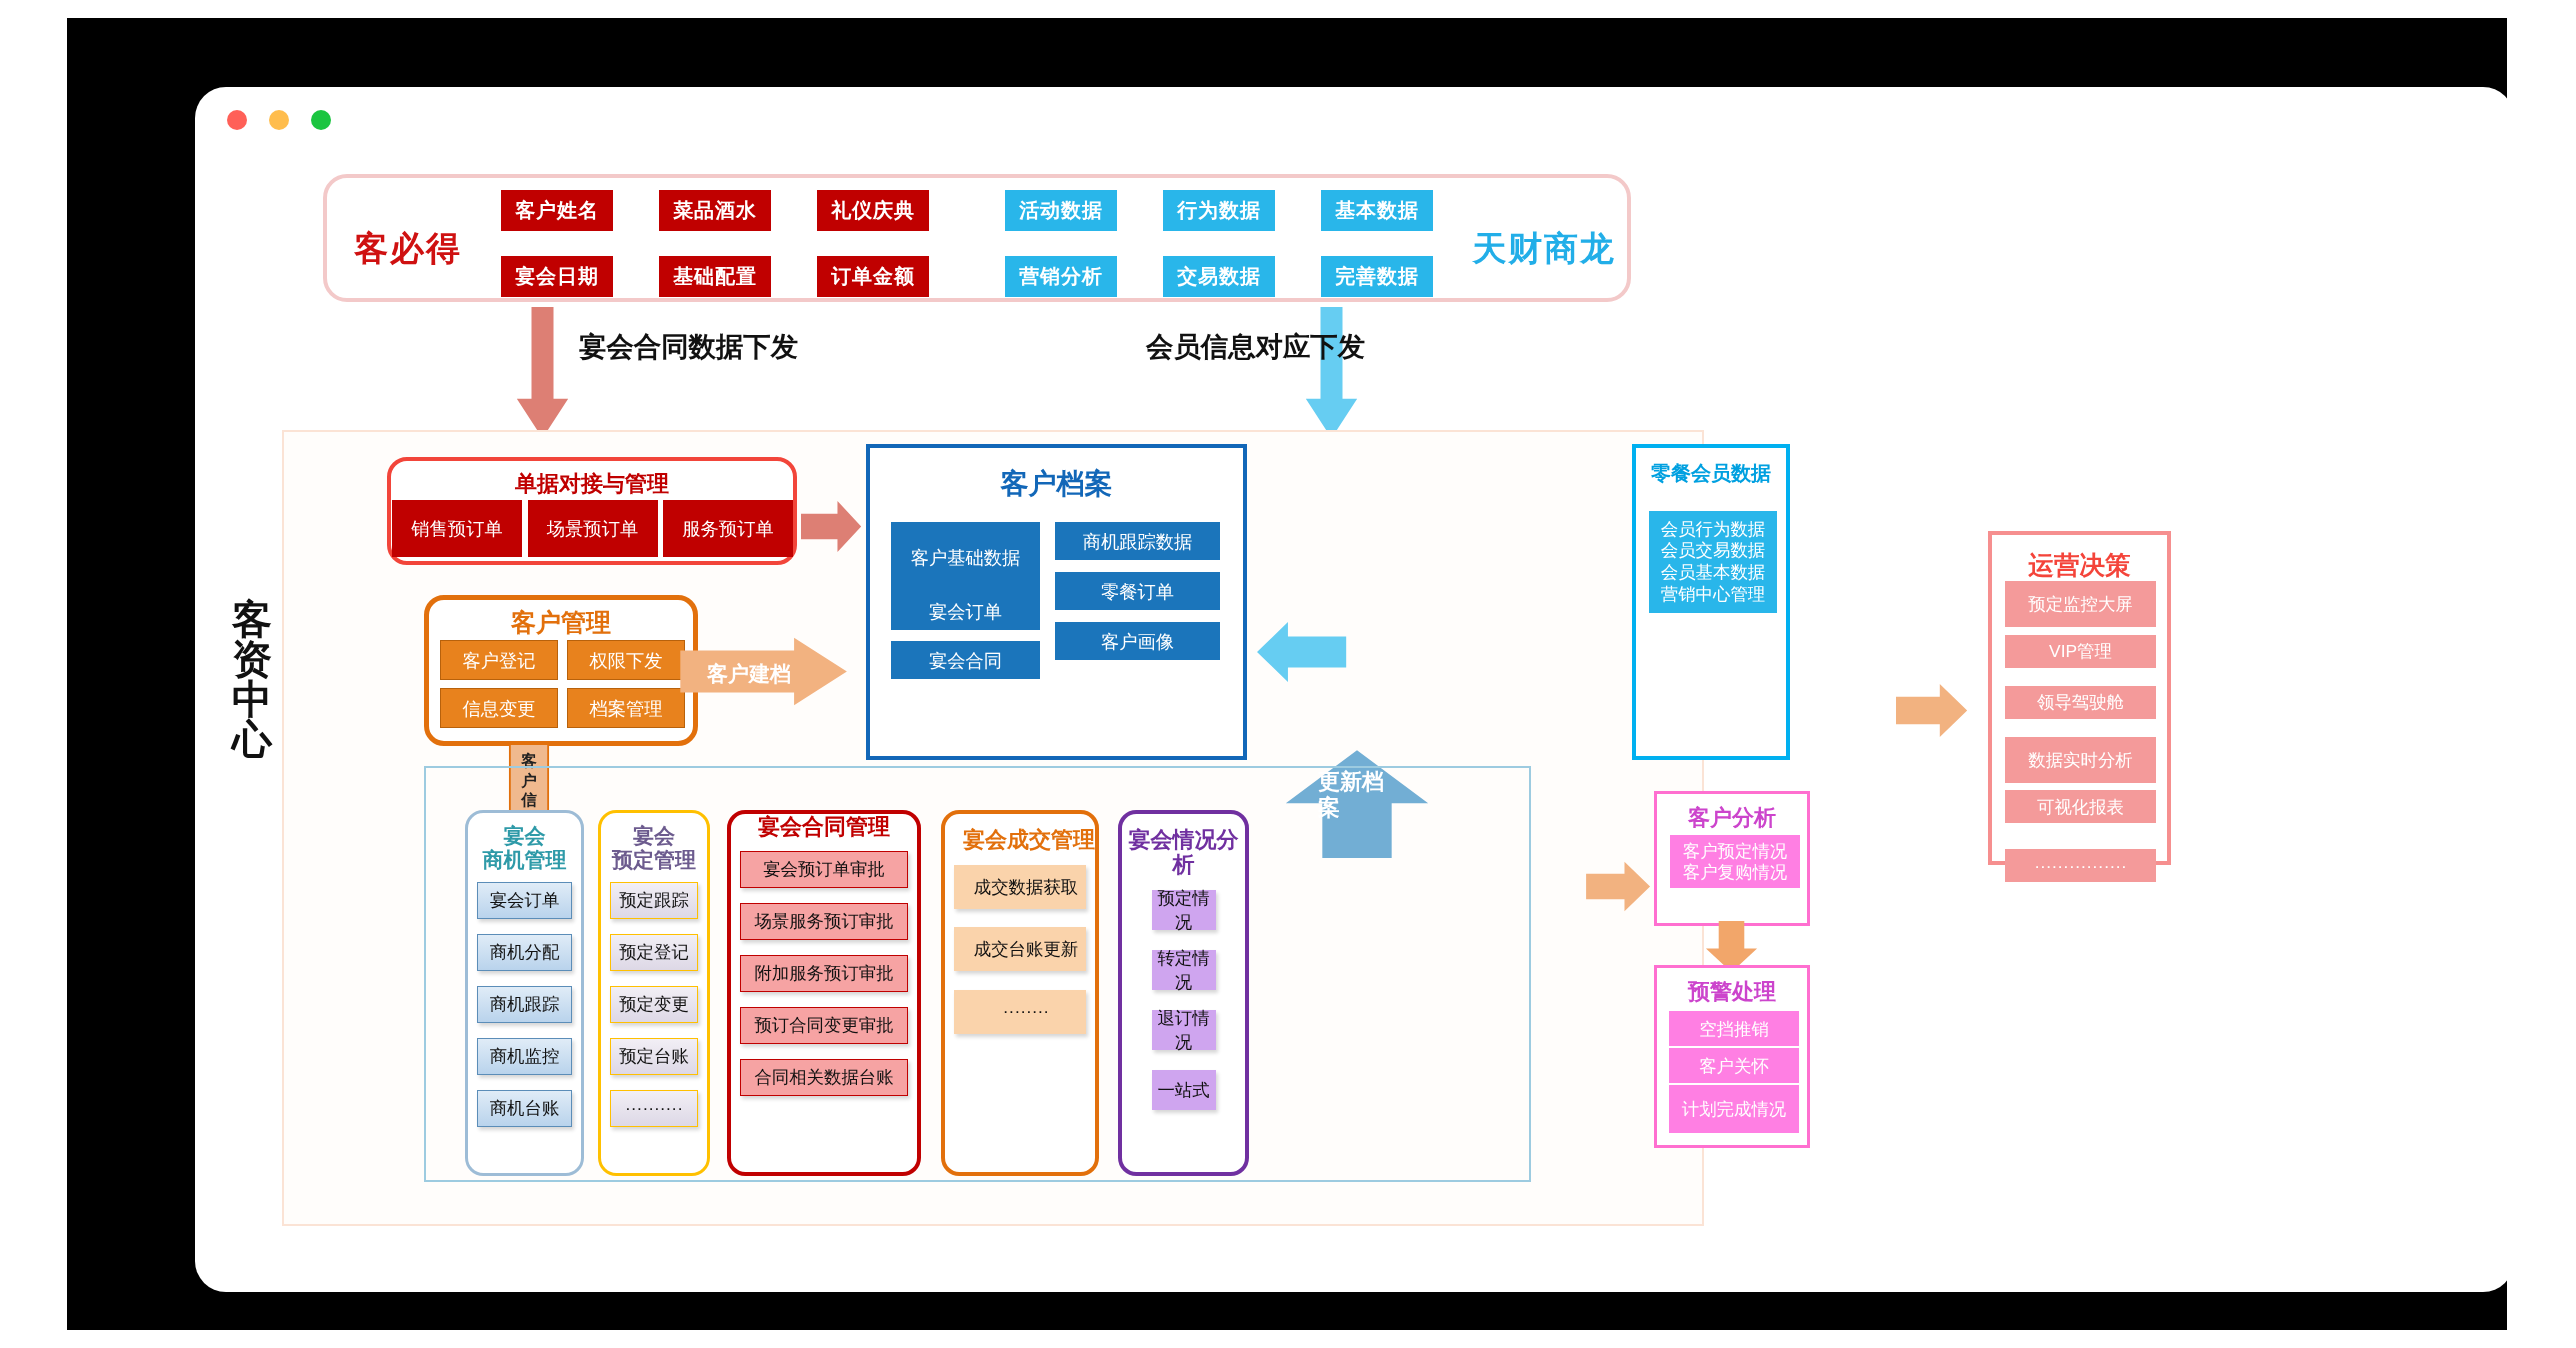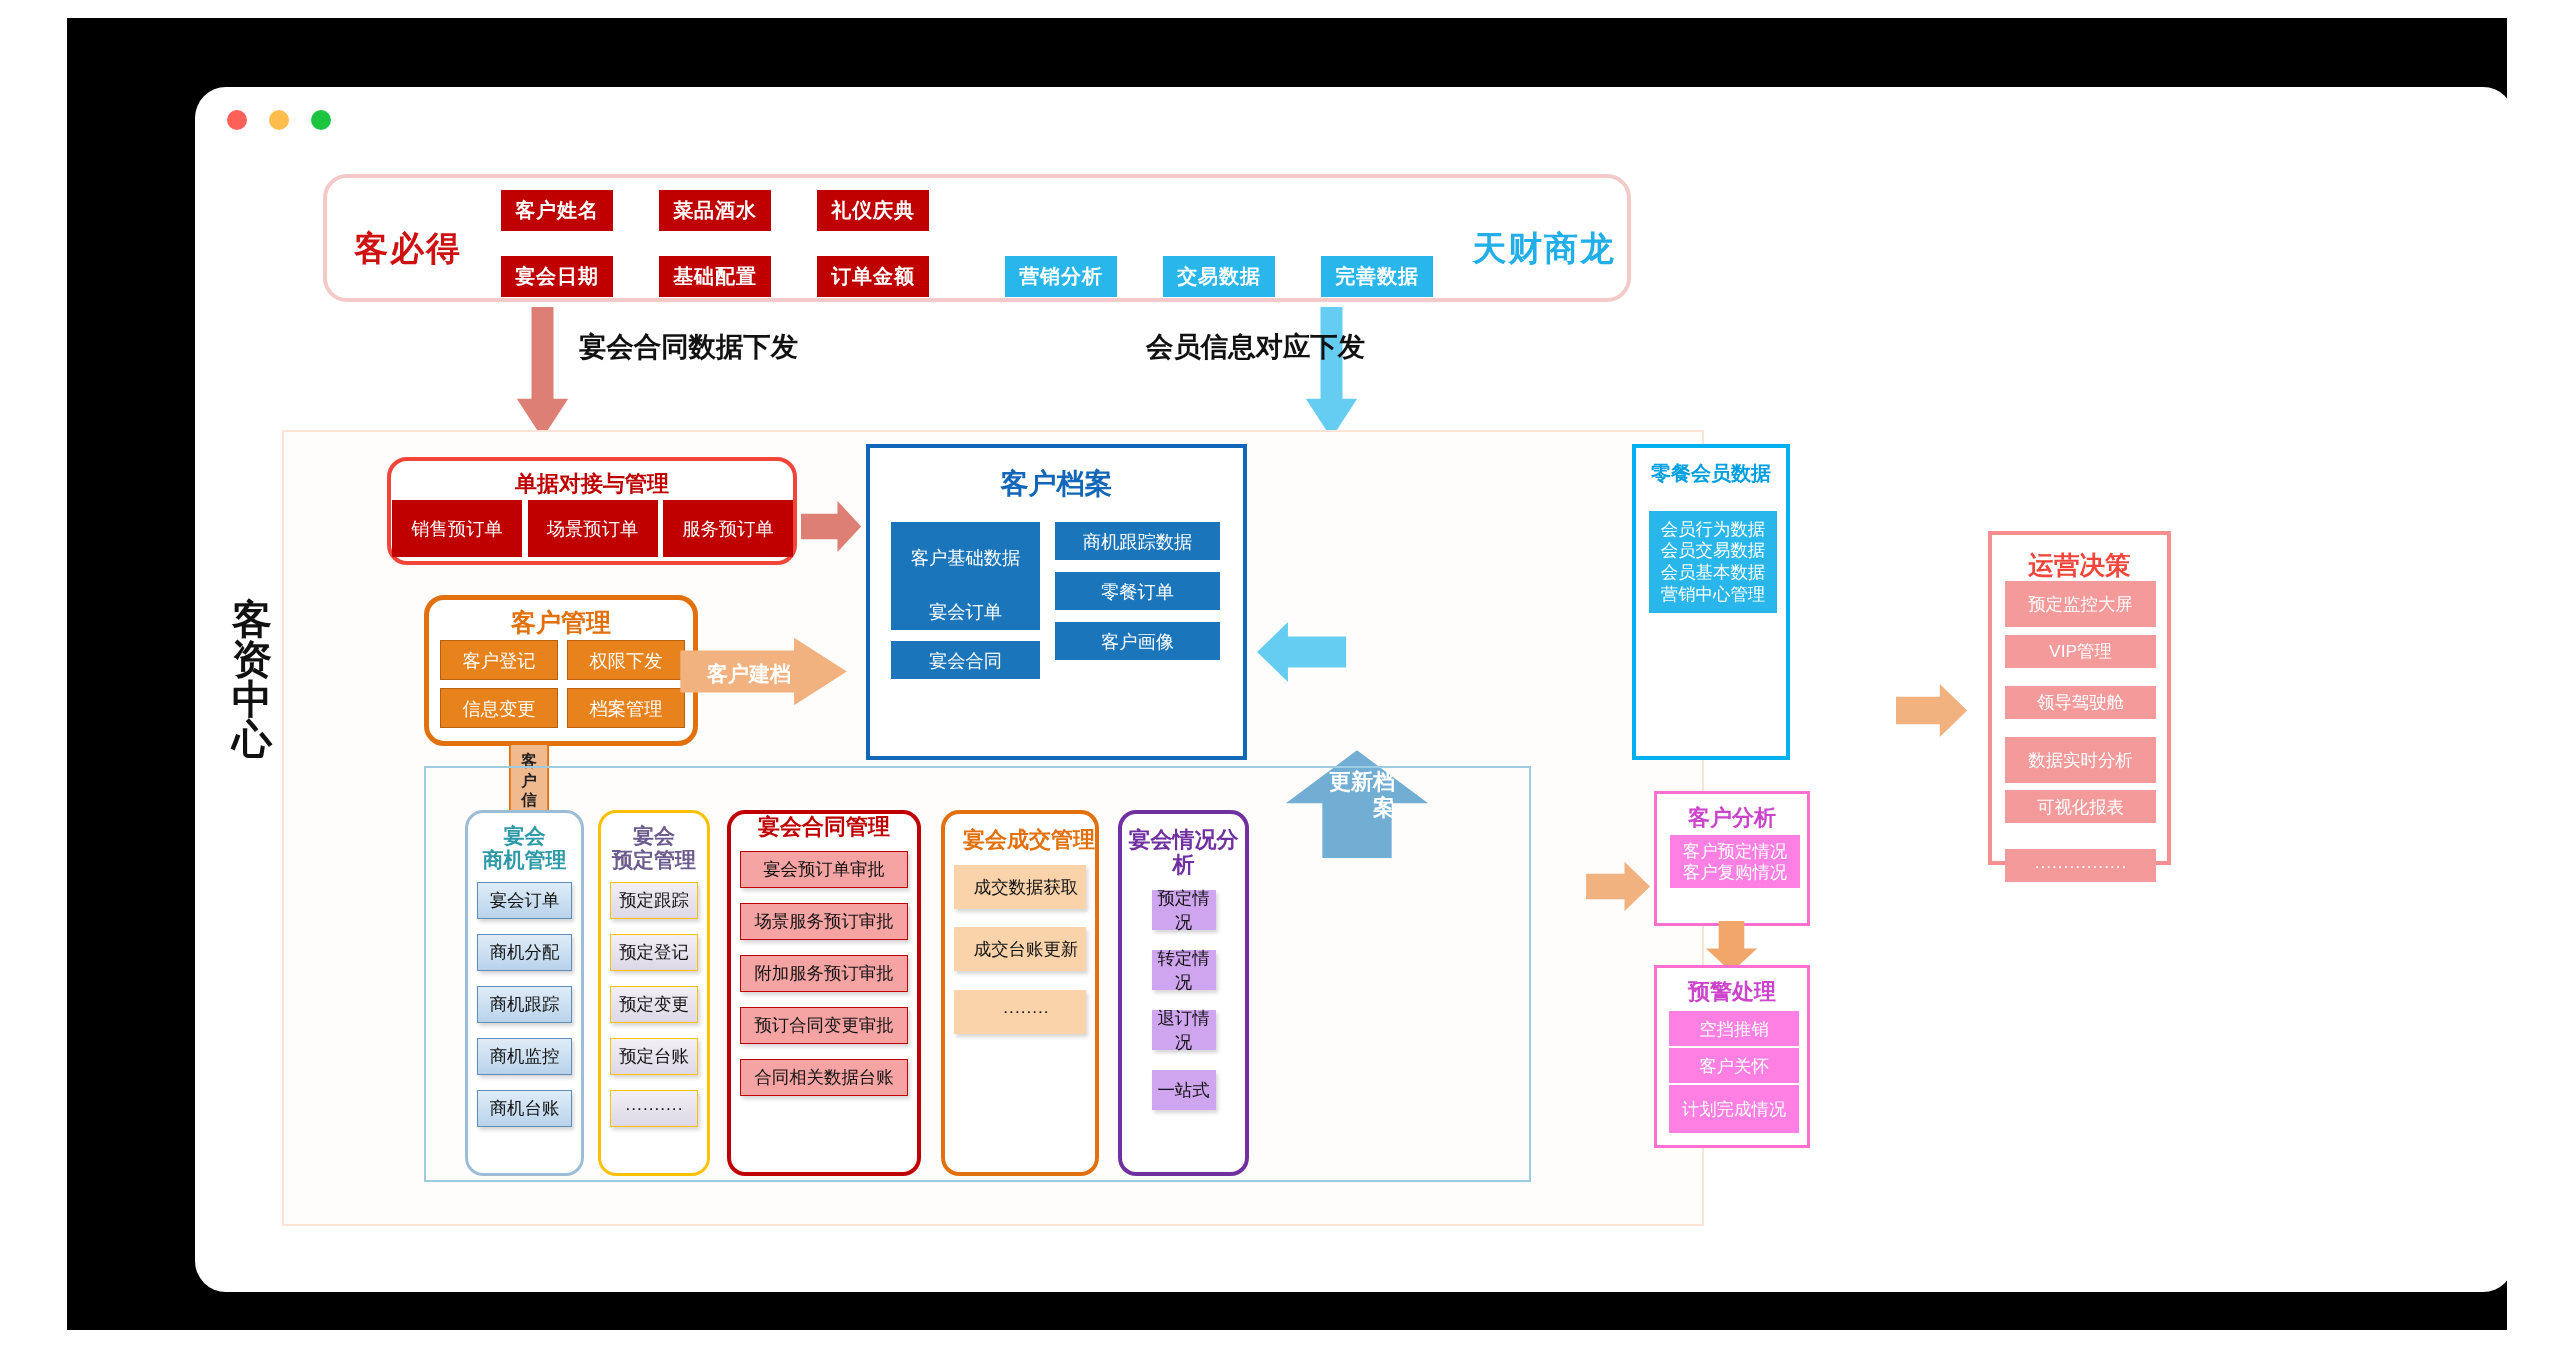--- a/index.html
+++ b/index.html
@@ -155,20 +155,25 @@
       <div class="srcrow" id="srcL1" style="left:306px; top:103px; gap:46px;">
         <div class="srcchip red">客户姓名</div>
         <div class="srcchip red">菜品酒水</div>
         <div class="srcchip red">礼仪庆典</div>
       </div>
       <div class="srcrow" id="srcL2" style="left:306px; top:169px; gap:46px;">
         <div class="srcchip red">宴会日期</div>
         <div class="srcchip red">基础配置</div>
         <div class="srcchip red">订单金额</div>
       </div>
+      <div class="srcrow" id="srcR1" style="left:810px; top:103px; gap:46px;">
+        <div class="srcchip blue">活动数据</div>
+        <div class="srcchip blue">行为数据</div>
+        <div class="srcchip blue">基本数据</div>
+      </div>
       <div class="srcrow" id="srcR2" style="left:810px; top:169px; gap:46px;">
         <div class="srcchip blue">营销分析</div>
         <div class="srcchip blue">交易数据</div>
         <div class="srcchip blue">完善数据</div>
       </div>
 
       <svg class="arrow" style="left:320px; top:220px; width:55px; height:133px;" viewBox="0 0 60 145" width="55" height="133">
         <polygon points="18,0 42,0 42,100 58,100 30,143 2,100 18,100" fill="#dd7f74"></polygon>
       </svg>
       <svg class="arrow" style="left:1109px; top:220px; width:55px; height:133px;" viewBox="0 0 60 145" width="55" height="133">
@@ -238,21 +243,21 @@
       <div class="abs" id="lchybody">
         <div>会员行为数据</div>
         <div>会员交易数据</div>
         <div>会员基本数据</div>
         <div>营销中心管理</div>
       </div>
 
       <svg class="arrow" style="left:1089px; top:663px; width:146px; height:110px;" viewBox="0 0 160 120" width="146" height="110">
         <polygon points="80,0 158,58 118,58 118,118 42,118 42,58 2,58" fill="#72aed4"></polygon>
       </svg>
-      <div class="abs" style="left:1123px; top:682px; width:77px; font-size:22px; color:#fff; font-weight:bold; line-height:1.15; text-align:right;">更新档案</div>
+      <div class="abs" style="left:1123px; top:682px; width:77px; font-size:22px; color:#fff; font-weight:bold; line-height:1.15; text-align:left;">更新档案</div>
 
       <div class="abs" id="yyjc">
         <div class="ttl">运营决策</div>
       </div>
       <div class="abs" id="yyjclist">
         <div class="pinkbox" style="height:46px;">预定监控大屏</div>
         <div class="pinkbox" style="height:33px;">VIP管理</div>
         <div class="pinkbox" style="height:33px; margin-top:11px;">领导驾驶舱</div>
         <div class="pinkbox" style="height:46px; margin-top:11px;">数据实时分析</div>
         <div class="pinkbox" style="height:33px;">可视化报表</div>

